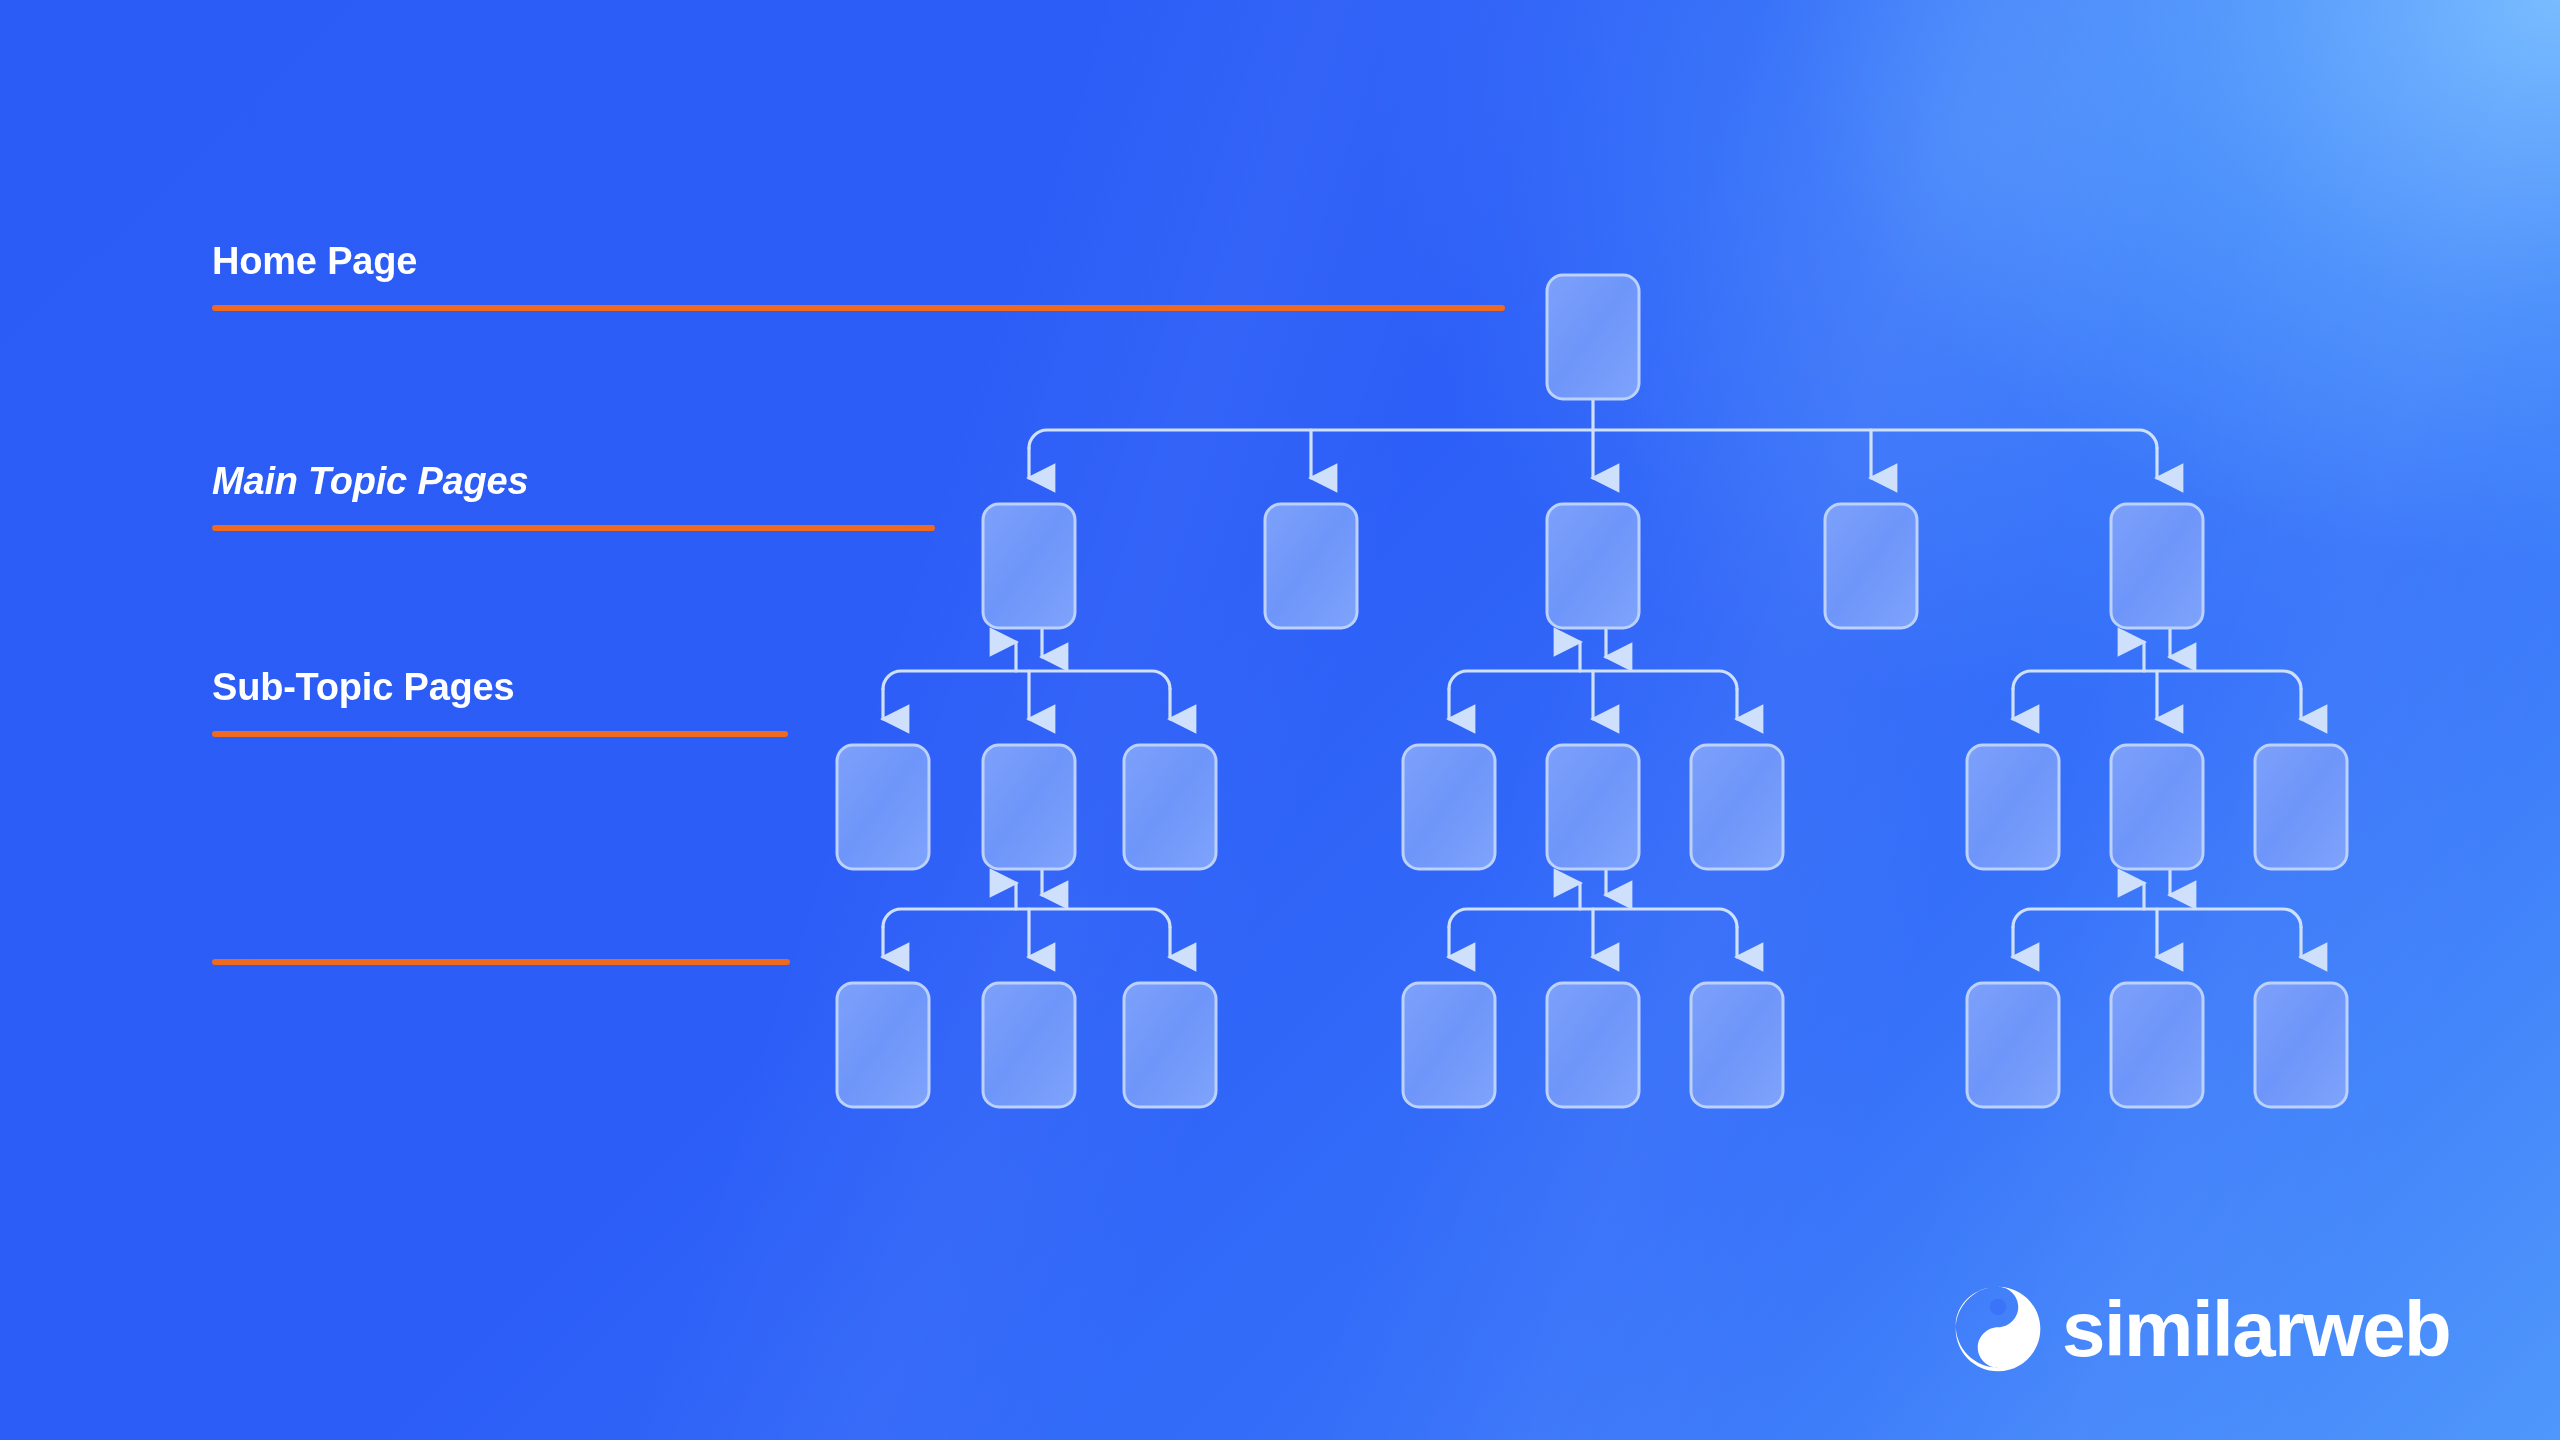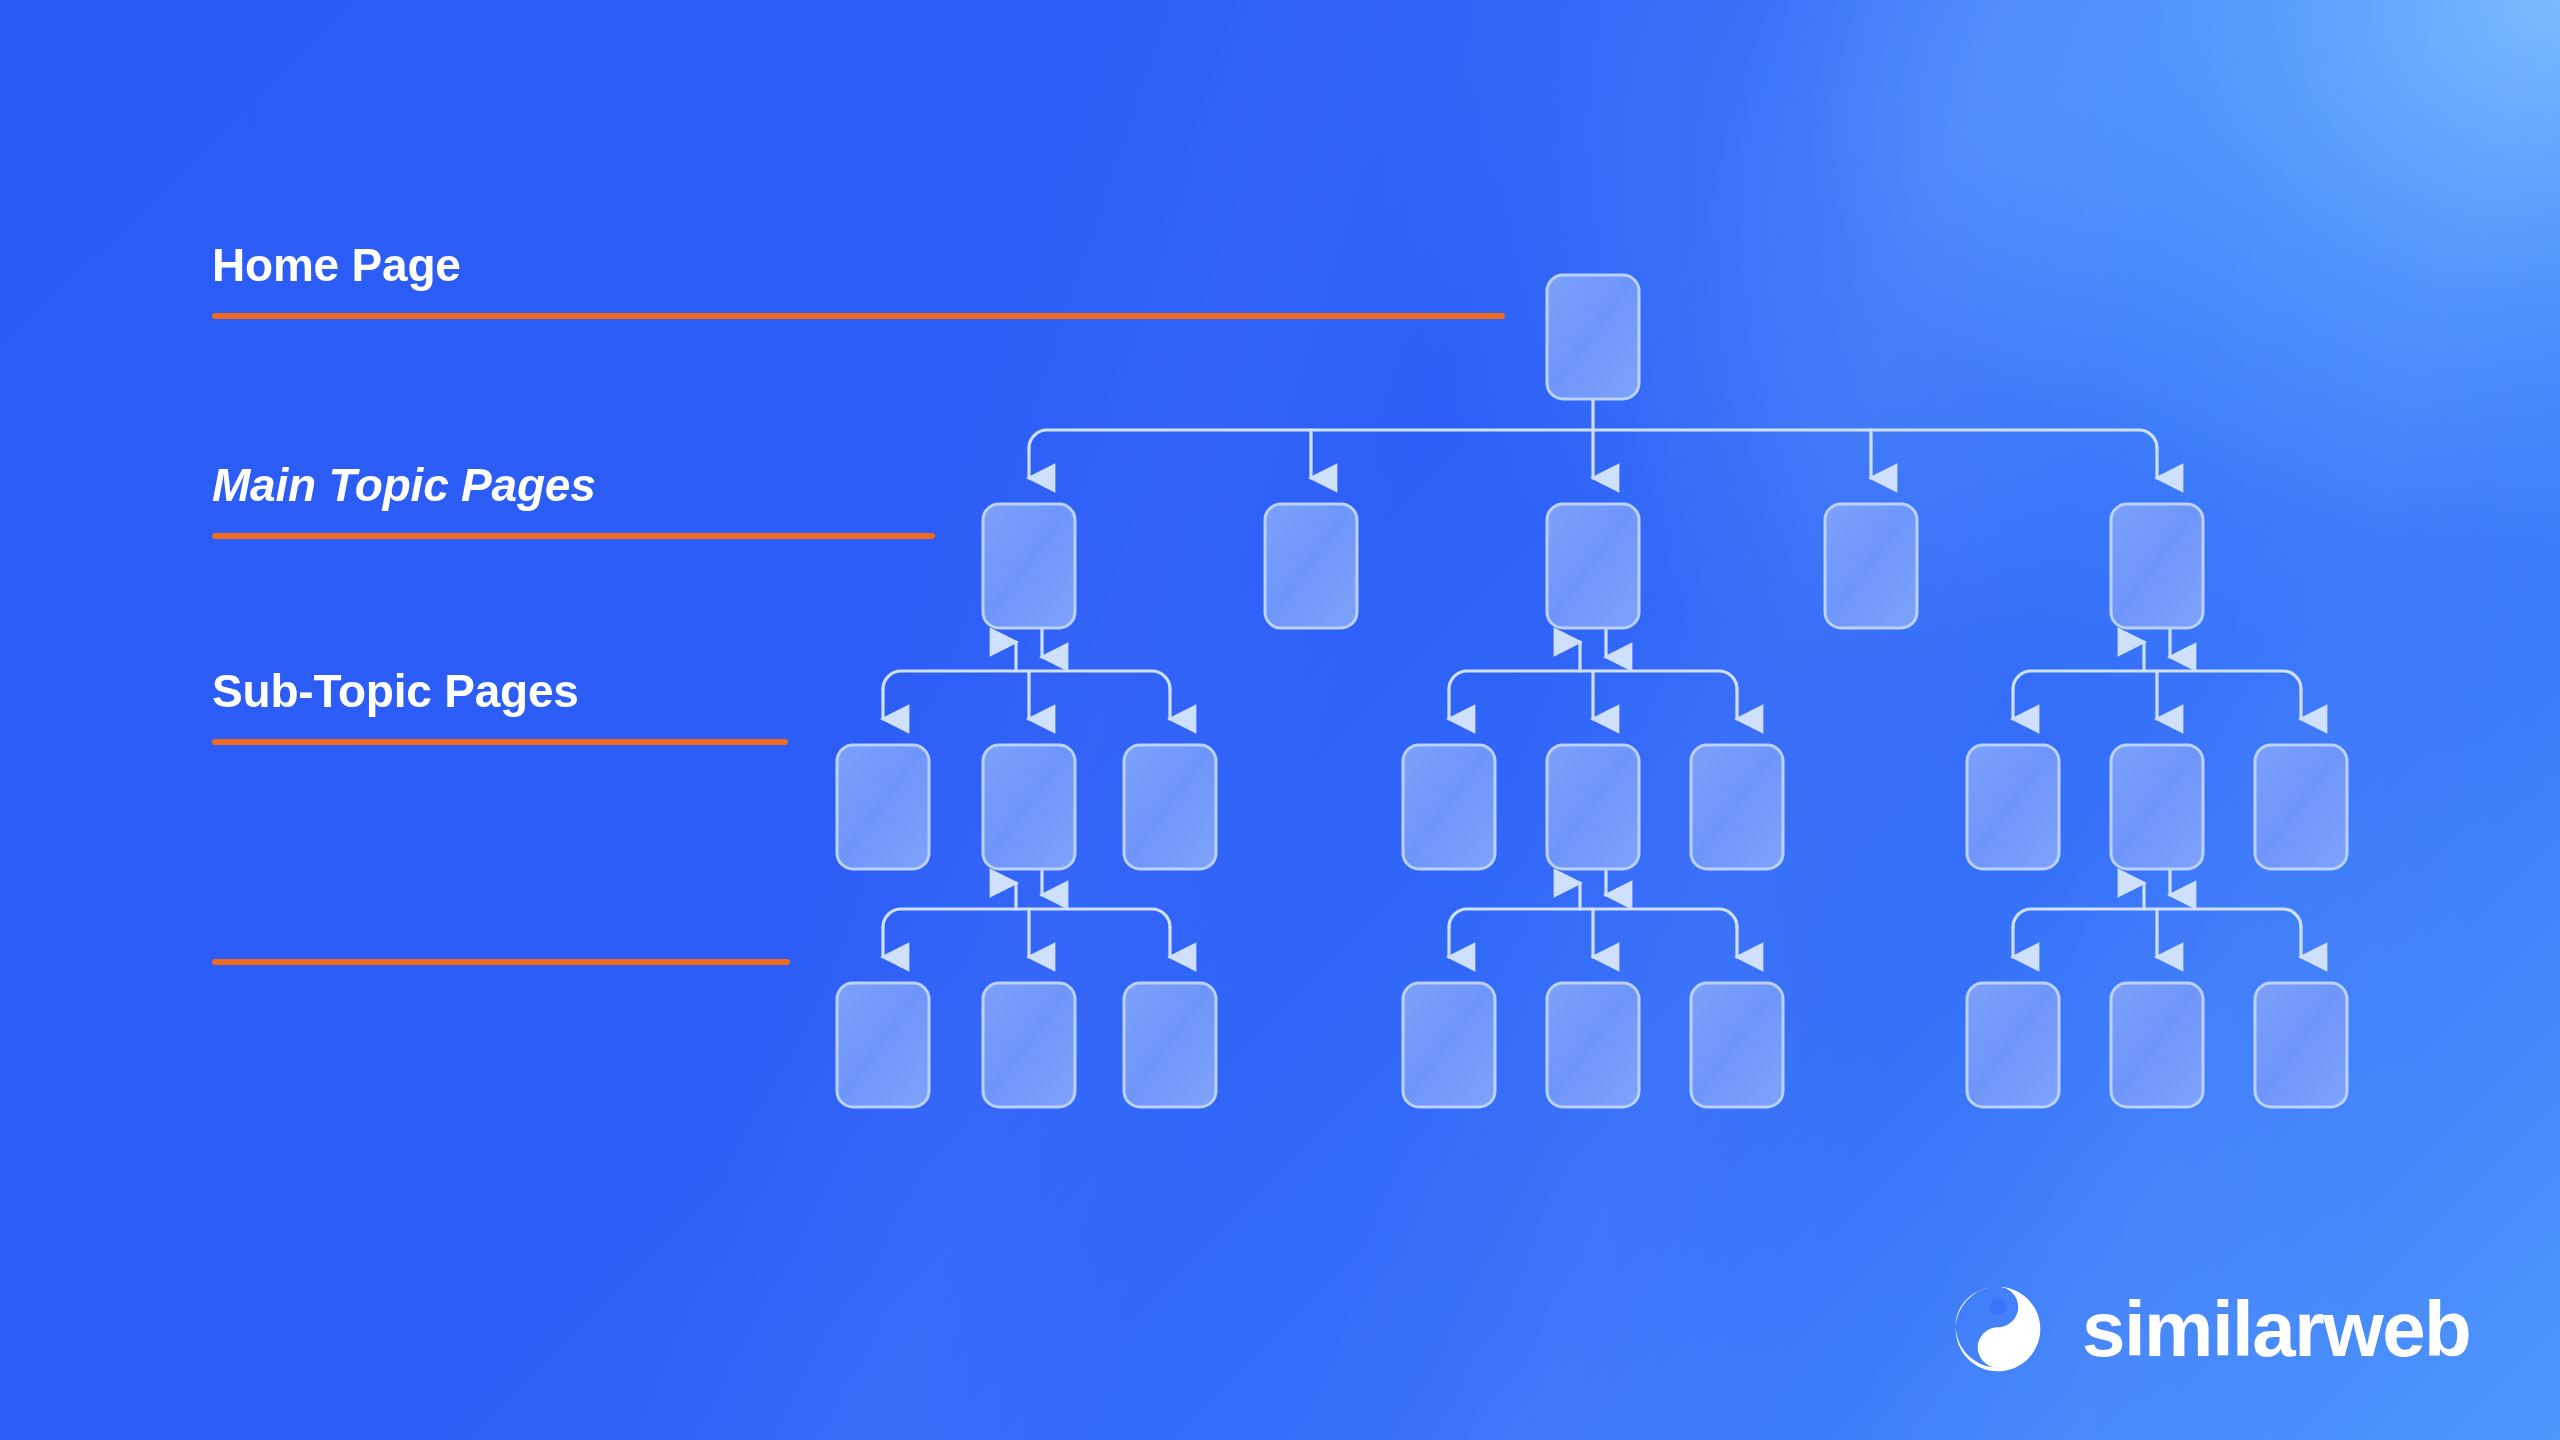--- a/index.html
+++ b/index.html
@@ -30,21 +30,21 @@
       linear-gradient(108deg, rgba(0,0,0,0.0) 76%, rgba(255,255,255,0.03) 84%, rgba(0,0,0,0.0) 92%);
   }
 
   .legend-row {
     position: absolute;
     left: 212px;
   }
   .legend-label {
     color: #FFFFFF;
     font-weight: 700;
-    font-size: 46px;
+    font-size: 38px;
     letter-spacing: -0.2px;
     line-height: 1;
     white-space: nowrap;
   }
   .legend-rule {
     margin-top: 25px;
     height: 6px;
     border-radius: 3px;
     background: #EF6A1E;
   }
@@ -56,21 +56,21 @@
     width: 2560px;
     height: 1440px;
   }
 
   #logo {
     position: absolute;
     left: 1952px;
     top: 1283px;
     display: flex;
     align-items: center;
-    gap: 38px;
+    gap: 18px;
   }
   #logo .wordmark {
     color: #FFFFFF;
     font-size: 78px;
     font-weight: 700;
     letter-spacing: -1.5px;
     line-height: 1;
   }
 </style>
 </head>

